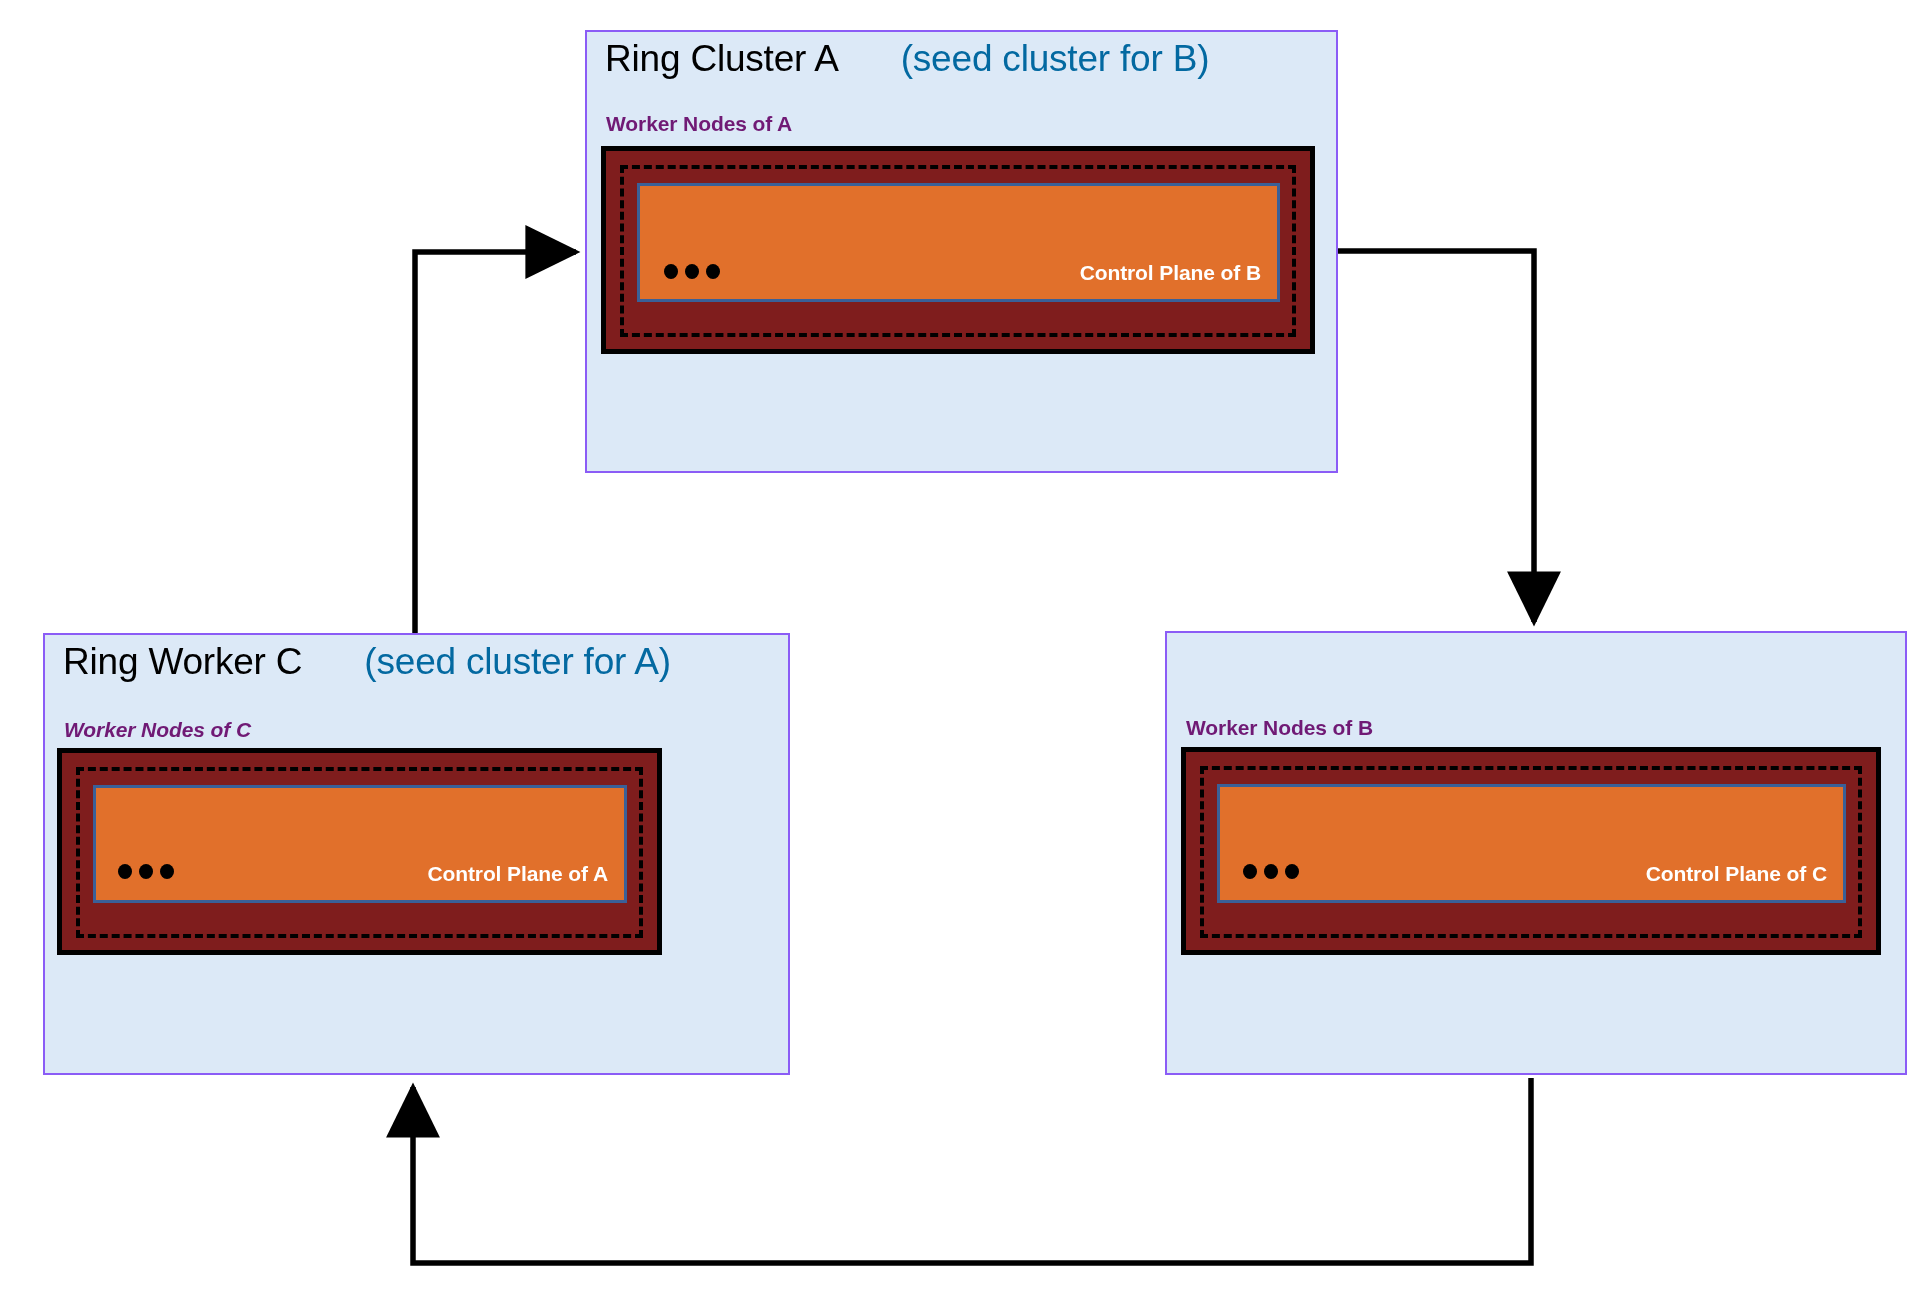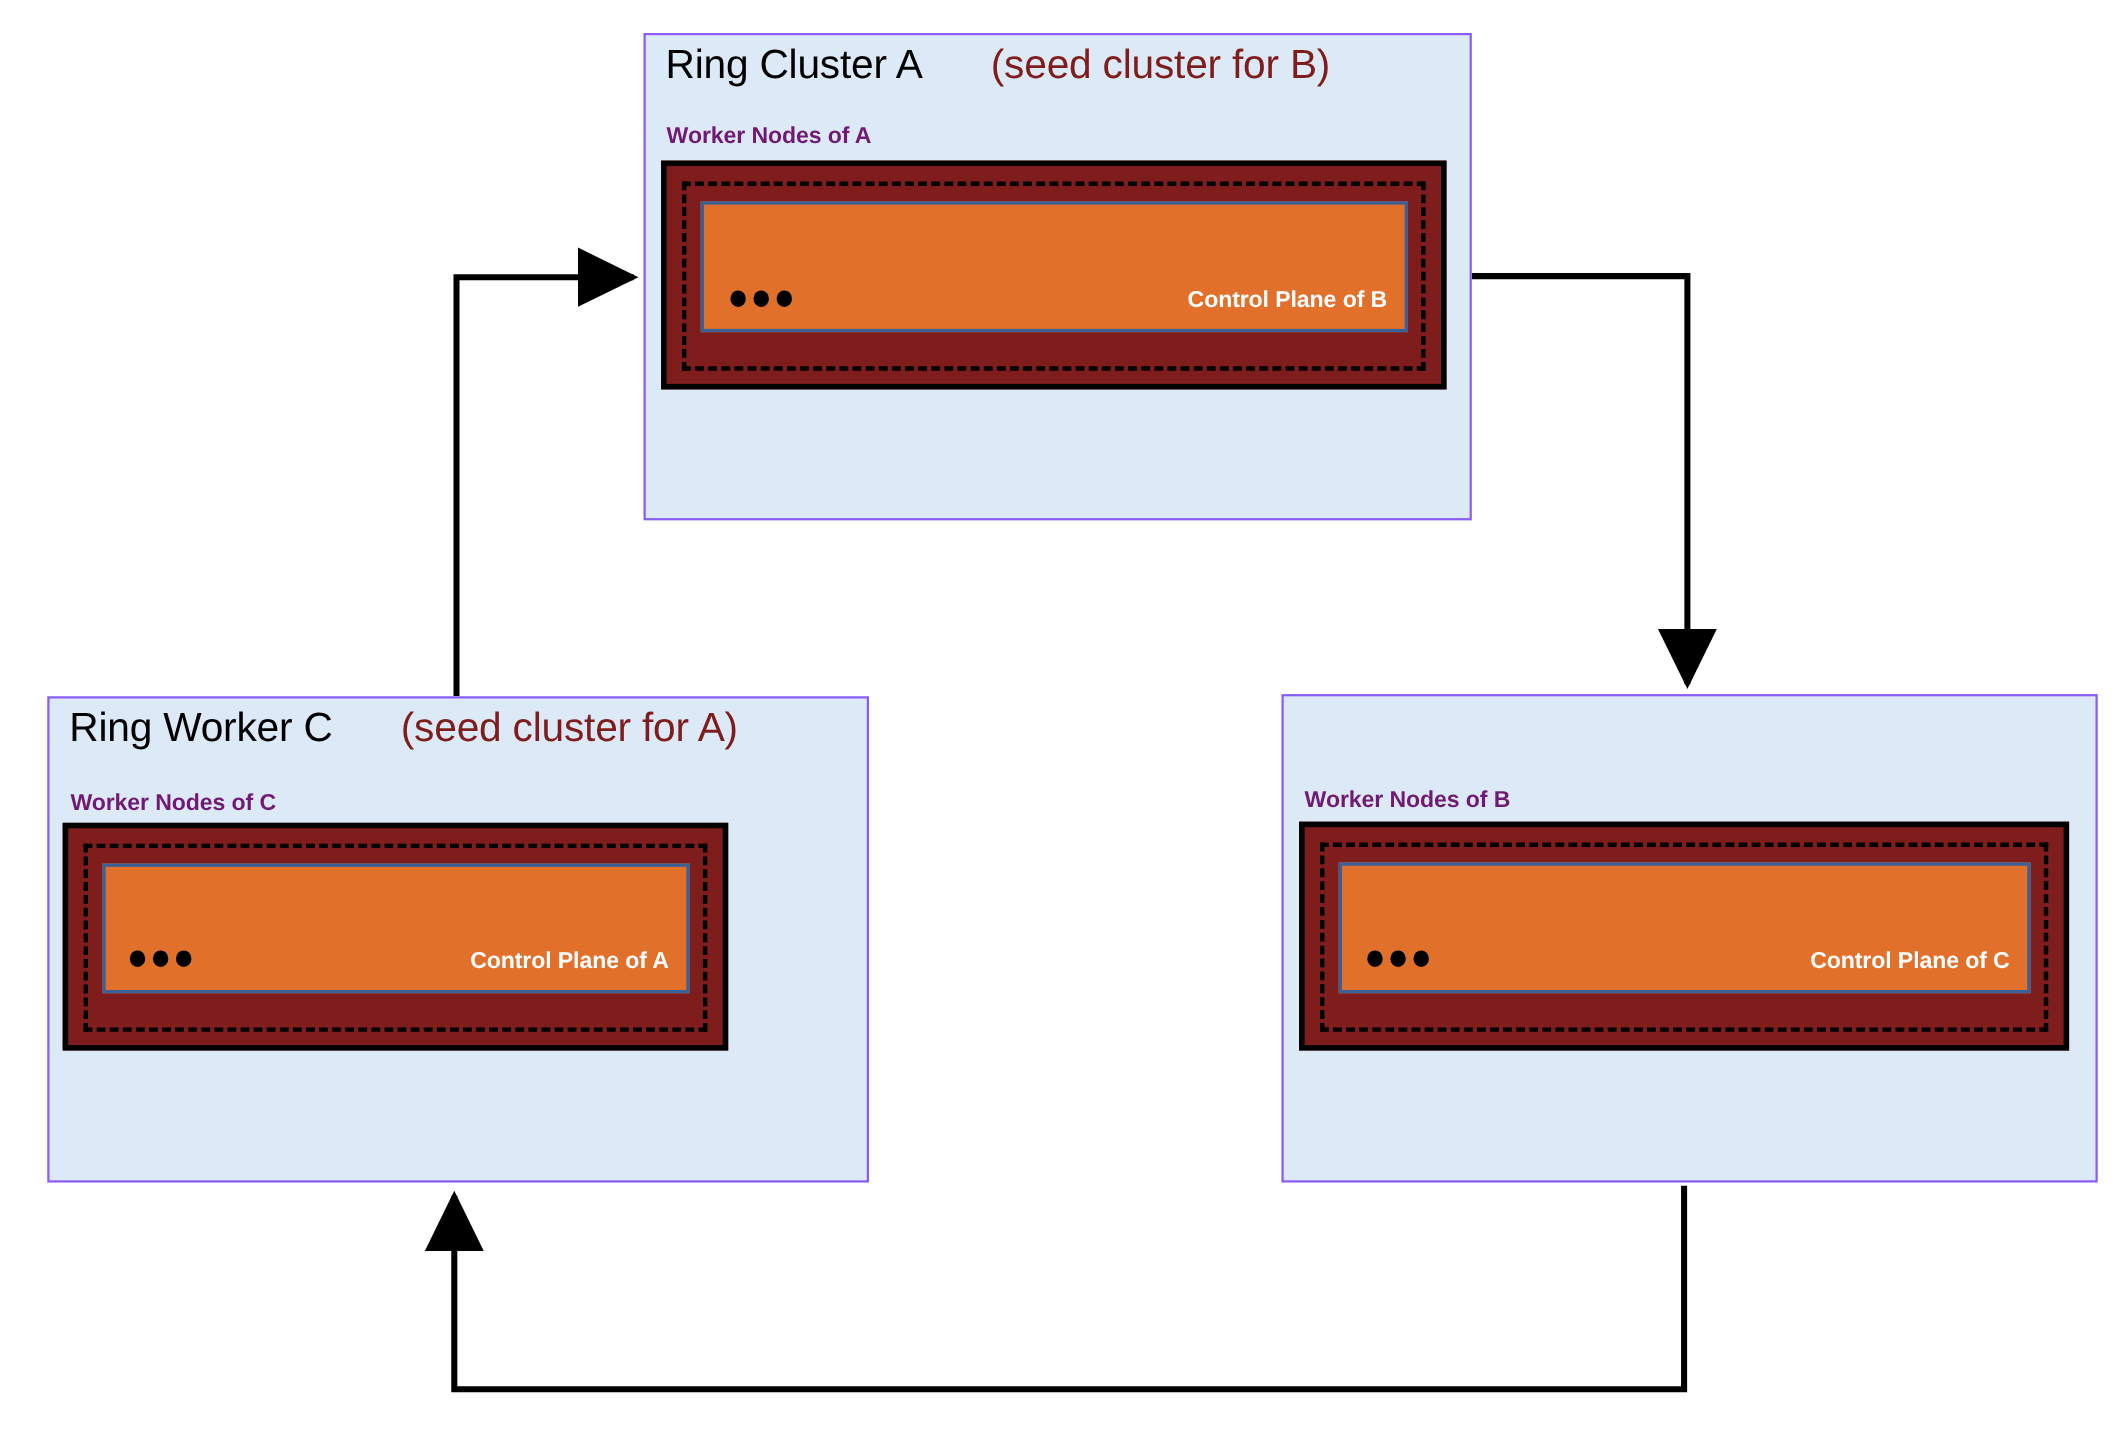--- a/index.html
+++ b/index.html
@@ -34,21 +34,21 @@
   }
   .cluster-name {
     font-size: 37px;
     font-weight: 400;
     color: #000000;
     letter-spacing: -0.2px;
   }
   .cluster-seed {
     font-size: 37px;
     font-weight: 400;
-    color: #7f1d1d;
+    color: #0369a1;
     margin-left: 62px;
     letter-spacing: -0.2px;
   }
   .worker-label {
     position: absolute;
     left: 19px;
     font-size: 21px;
     font-weight: bold;
     color: #701a75;
     white-space: nowrap;
@@ -151,21 +151,21 @@
     </div>
   </div>
 
   <div class="cluster" style="left:43px; top:633px; width:747px; height:442px;">
 
     <div class="cluster-title">
       <span class="cluster-name">Ring Worker C</span>
       <span class="cluster-seed">(seed cluster for A)</span>
     </div>
 
-    <div class="worker-label" style="top:83px;">Worker Nodes of C</div>
+    <div class="worker-label" style="top:83px;font-style:italic;">Worker Nodes of C</div>
 
     <div class="worker-box" style="left:12px; top:113px; width:605px; height:207px;">
       <div class="dashed-box" style="left:14px; top:14px; width:567px; height:171px;">
         <div class="control-plane" style="left:13px; top:14px; width:534px; height:118px;">
           <div class="dots" style="left:22px; top:76px;">
             <span></span>
               <span></span>
               <span></span>
           </div>
           <div class="cp-label" style="bottom:14px;">Control Plane of A</div>

